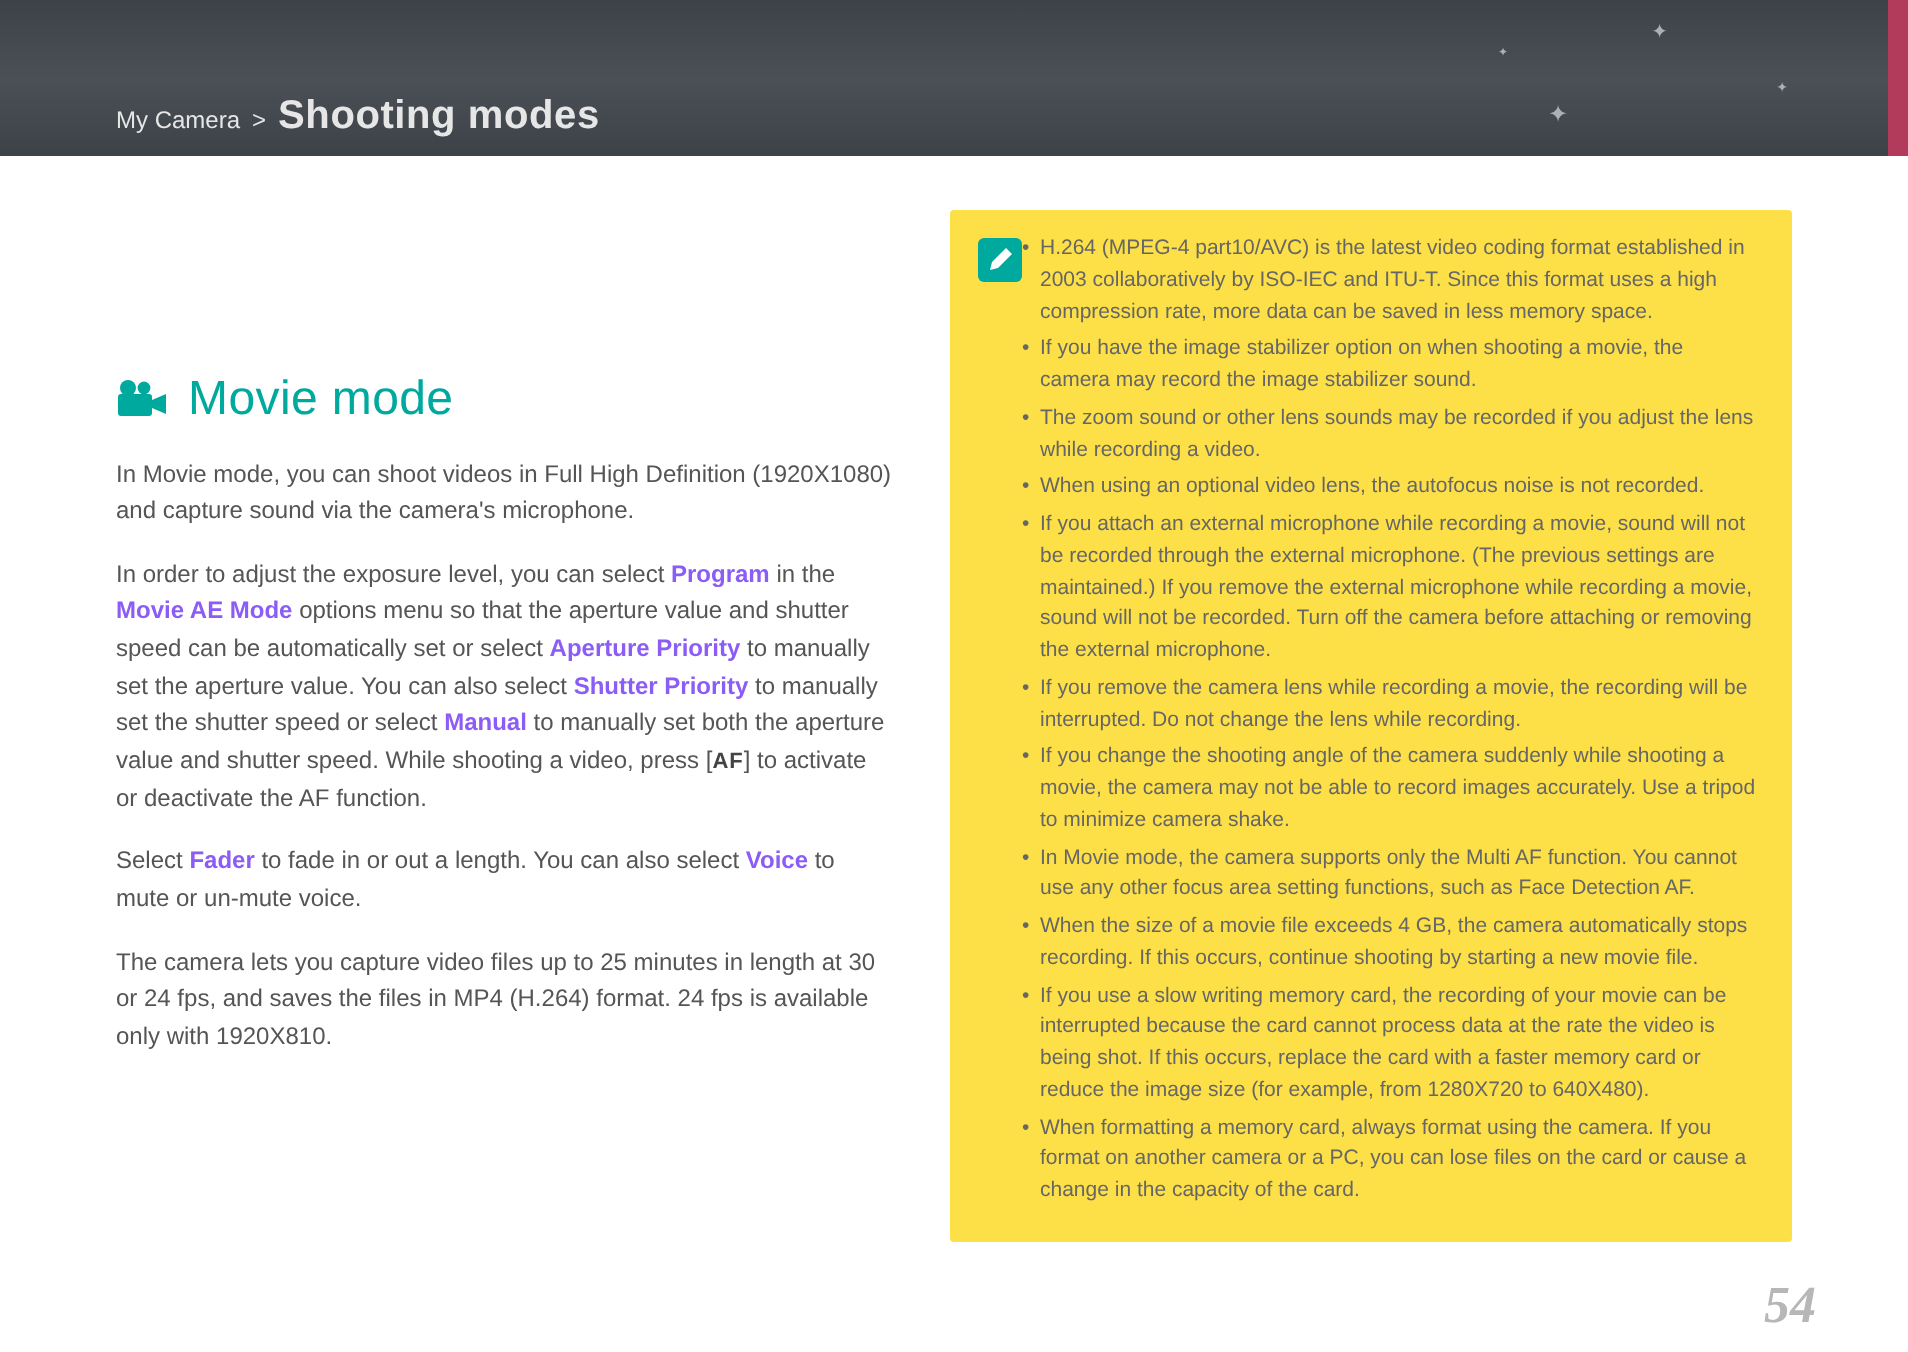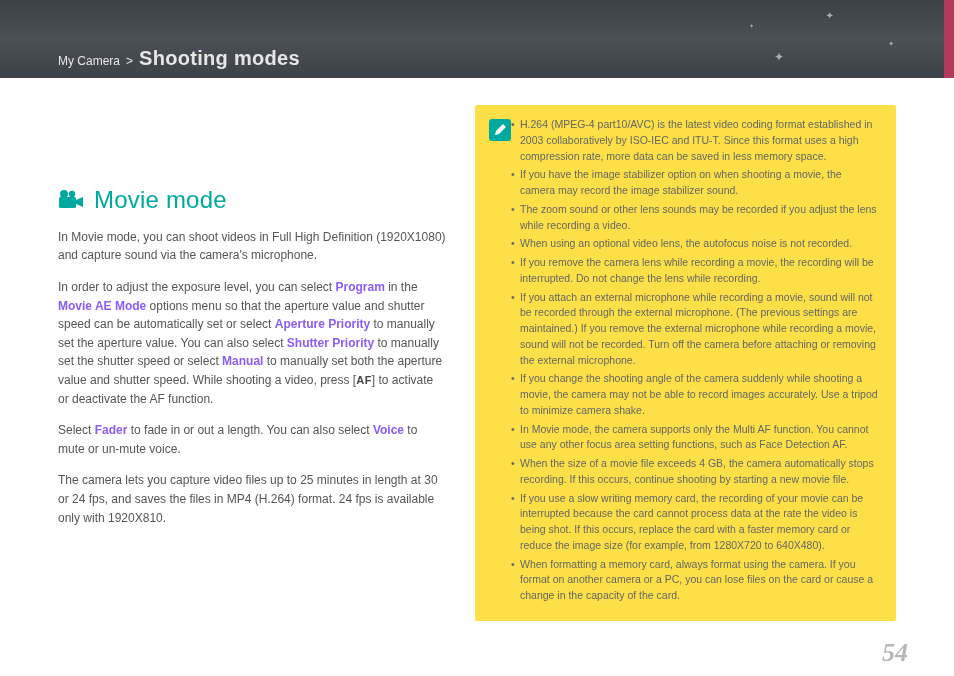--- a/index.html
+++ b/index.html
@@ -163,22 +163,22 @@
     <div class="note-icon">
       <svg width="14" height="14" viewBox="0 0 14 14">
         <path d="M2 12 L3 8 L10 1 L13 4 L6 11 L2 12 Z" fill="#fff"></path>
       </svg>
     </div>
     <ul class="note-list">
       <li>H.264 (MPEG-4 part10/AVC) is the latest video coding format established in 2003 collaboratively by ISO-IEC and ITU-T. Since this format uses a high compression rate, more data can be saved in less memory space.</li>
       <li>If you have the image stabilizer option on when shooting a movie, the camera may record the image stabilizer sound.</li>
       <li>The zoom sound or other lens sounds may be recorded if you adjust the lens while recording a video.</li>
       <li>When using an optional video lens, the autofocus noise is not recorded.</li>
+      <li>If you attach an external microphone while recording a movie, sound will not be recorded through the external microphone. (The previous settings are maintained.) If you remove the external microphone while recording a movie, sound will not be recorded. Turn off the camera before attaching or removing the external microphone.</li>
       <li>If you remove the camera lens while recording a movie, the recording will be interrupted. Do not change the lens while recording.</li>
-      <li>If you attach an external microphone while recording a movie, sound will not be recorded through the external microphone. (The previous settings are maintained.) If you remove the external microphone while recording a movie, sound will not be recorded. Turn off the camera before attaching or removing the external microphone.</li>
       <li>If you change the shooting angle of the camera suddenly while shooting a movie, the camera may not be able to record images accurately. Use a tripod to minimize camera shake.</li>
       <li>In Movie mode, the camera supports only the Multi AF function. You cannot use any other focus area setting functions, such as Face Detection AF.</li>
       <li>When the size of a movie file exceeds 4 GB, the camera automatically stops recording. If this occurs, continue shooting by starting a new movie file.</li>
       <li>If you use a slow writing memory card, the recording of your movie can be interrupted because the card cannot process data at the rate the video is being shot. If this occurs, replace the card with a faster memory card or reduce the image size (for example, from 1280X720 to 640X480).</li>
       <li>When formatting a memory card, always format using the camera. If you format on another camera or a PC, you can lose files on the card or cause a change in the capacity of the card.</li>
     </ul>
   </div>
 </div>
 
 <div class="page-num">54</div>

